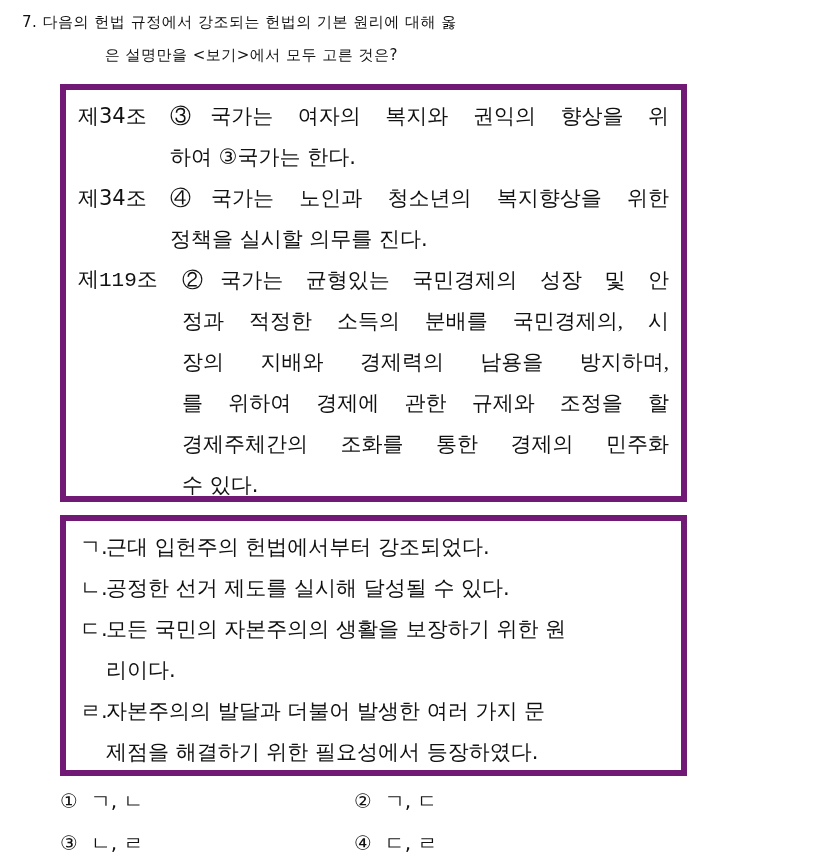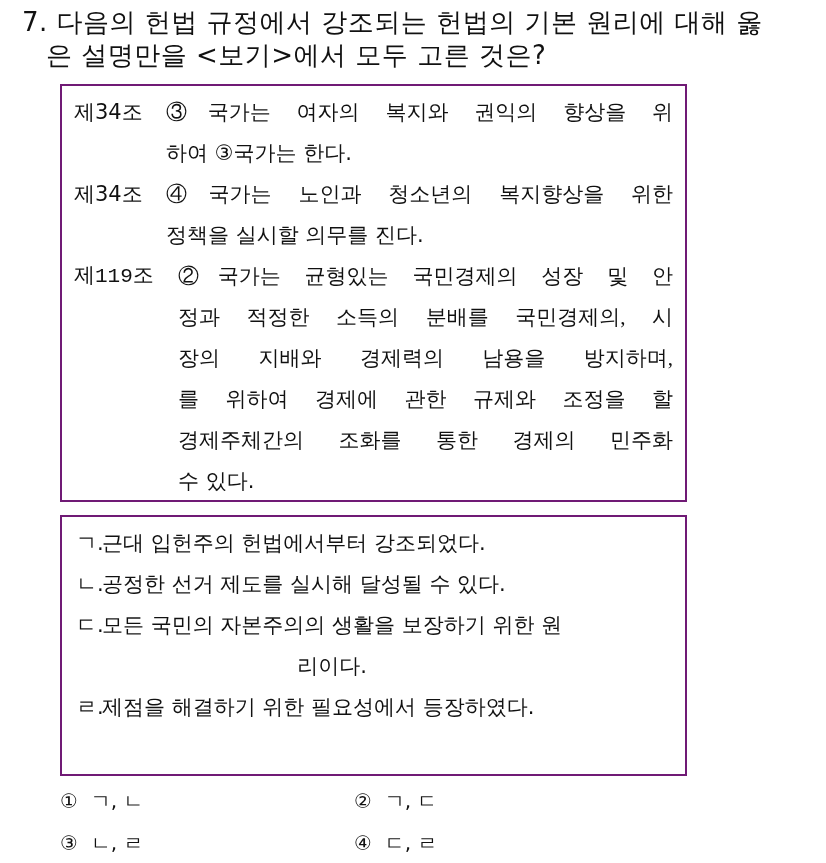--- a/index.html
+++ b/index.html
@@ -1,32 +1,32 @@
 <!DOCTYPE html>
 <html><head>
 <meta charset="utf-8">
 <style>
   html, body { margin:0; padding:0; background:#ffffff; }
   body { width:826px; height:863px; position:relative; overflow:hidden;
          font-family:"DejaVu Sans", sans-serif; color:#111; }
-  .q { position:absolute; left:22px; top:6px; font-size:26px; line-height:33px; letter-spacing:0.5px; }
+  .q { position:absolute; left:22px; top:6px; font-size:15px; line-height:33px; letter-spacing:0.5px;text-align:center; }
   .q .l2 { padding-left:24px; }
-  .box { position:absolute; border:2px solid #701a75; box-sizing:border-box; }
+  .box { position:absolute; border:6px solid #701a75; box-sizing:border-box; }
   #box1 { left:60px; top:84px; width:627px; height:418px; padding:6px 12px 0 12px; }
   #box2 { left:60px; top:515px; width:627px; height:261px; padding:6px 12px 0 14px; }
   .line { font-size:21px; line-height:41px; white-space:nowrap; }
   .art { display:flex; }
   .art .label { width:92px; flex:none; }
   .art.w .label { width:104px;font-family:Liberation Mono, monospace; }
   .art .body { flex:1; }
   .art .body div { white-space:nowrap; }
   .just { text-align:justify; text-align-last:justify;font-family:Liberation Serif, serif; }
   .item { display:flex; }
   .item .mark { width:26px; flex:none; }
-  .item .txt div { white-space:nowrap;text-align:center; }
+  .item .txt div { white-space:nowrap; }
   .choices { position:absolute; left:60px; top:788px; width:560px; font-size:20px; }
   .choice { position:absolute; white-space:nowrap; }
 </style>
 </head>
 <body>
 
 <div class="q">
   <div><span>7.</span> <span>다음의 헌법 규정에서 강조되는 헌법의 기본 원리에 대해 옳</span></div>
   <div class="l2">은 설명만을 &lt;보기&gt;에서 모두 고른 것은?</div>
 </div>
@@ -75,20 +75,21 @@
   <div class="line item">
     <div class="mark">ㄷ.</div>
     <div class="txt">
         <div>모든 국민의 자본주의의 생활을 보장하기 위한 원</div>
         <div>리이다.</div>
       </div>
   </div>
   <div class="line item">
     <div class="mark">ㄹ.</div>
     <div class="txt">
+        <div>자본주의의 발달과 더불어 발생한 여러 가지 문</div>
         <div>제점을 해결하기 위한 필요성에서 등장하였다.</div>
       </div>
   </div>
 </div>
 
 <div class="choices">
   <div class="choice" style="left:0;top:0"><span>①</span>&nbsp;&nbsp;<span>ㄱ, ㄴ</span></div>
   <div class="choice" style="left:294px;top:0"><span>②</span>&nbsp;&nbsp;<span>ㄱ, ㄷ</span></div>
   <div class="choice" style="left:0;top:42px"><span>③</span>&nbsp;&nbsp;<span>ㄴ, ㄹ</span></div>
   <div class="choice" style="left:294px;top:42px"><span>④</span>&nbsp;&nbsp;<span>ㄷ, ㄹ</span></div>

